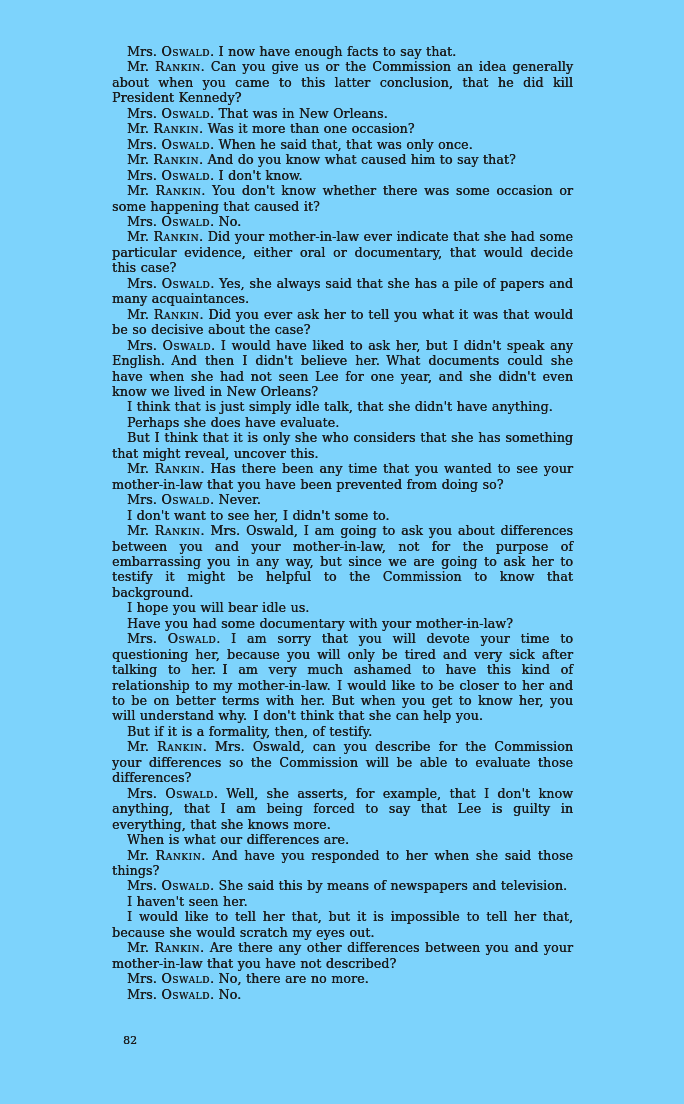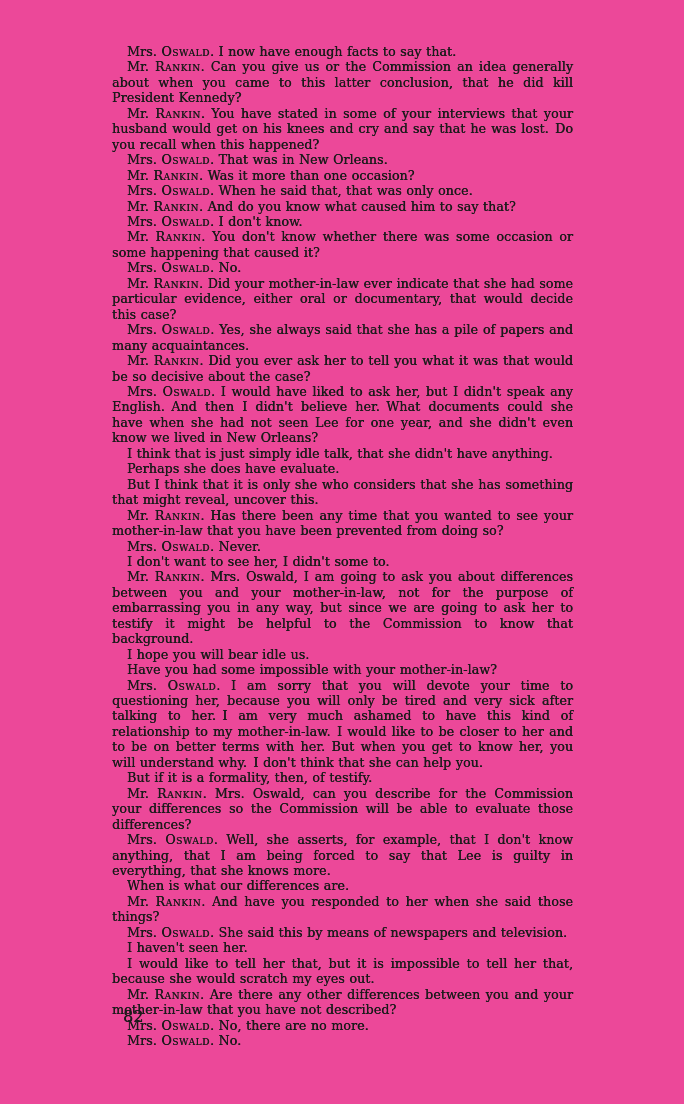--- a/index.html
+++ b/index.html
@@ -11,21 +11,21 @@
     height: 1104px;
     position: relative;
     background: #ffffff;
     overflow: hidden;
     font-family: "DejaVu Serif", "Liberation Serif", serif;
     color: #1b1b1b;
   }
   .page {
     position: absolute;
     inset: 0;
-    background: #ec4899;
+    background: #7dd3fc;
     padding-left: 12px;
   }
   .text-block {
     position: absolute;
     left: 112px;
     top: 44px;
     width: 461px;
   }
   .para {
     margin: 0;
@@ -38,54 +38,53 @@
     
     text-shadow: 0.35px 0 0 currentColor;
   }
   .speaker .sc {
     font-variant: small-caps;
     letter-spacing: 0.6px;
   }
   .page-number {
     position: absolute;
     left: 123px;
-    top: 1008px;
-    font-size: 16px;
+    top: 1032px;
+    font-size: 11px;
     line-height: 18px;
     text-shadow: 0.35px 0 0 currentColor;
   }
 </style>
 </head>
 <body>
 
 <div class="page">
   <div class="text-block">
       <p class="para"><span class="speaker">Mrs. <span class="sc">Oswald</span>.</span> I now have enough facts to say that.</p>
       <p class="para"><span class="speaker">Mr. <span class="sc">Rankin</span>.</span> Can you give us or the Commission an idea generally about when you came to this latter conclusion, that he did kill President Kennedy?</p>
-      <p class="para"><span class="speaker">Mr. <span class="sc">Rankin</span>.</span> You have stated in some of your interviews that your husband would get on his knees and cry and say that he was lost. Do you recall when this happened?</p>
       <p class="para"><span class="speaker">Mrs. <span class="sc">Oswald</span>.</span> That was in New Orleans.</p>
       <p class="para"><span class="speaker">Mr. <span class="sc">Rankin</span>.</span> Was it more than one occasion?</p>
       <p class="para"><span class="speaker">Mrs. <span class="sc">Oswald</span>.</span> When he said that, that was only once.</p>
       <p class="para"><span class="speaker">Mr. <span class="sc">Rankin</span>.</span> And do you know what caused him to say that?</p>
       <p class="para"><span class="speaker">Mrs. <span class="sc">Oswald</span>.</span> I don't know.</p>
       <p class="para"><span class="speaker">Mr. <span class="sc">Rankin</span>.</span> You don't know whether there was some occasion or some happening that caused it?</p>
       <p class="para"><span class="speaker">Mrs. <span class="sc">Oswald</span>.</span> No.</p>
       <p class="para"><span class="speaker">Mr. <span class="sc">Rankin</span>.</span> Did your mother-in-law ever indicate that she had some particular evidence, either oral or documentary, that would decide this case?</p>
       <p class="para"><span class="speaker">Mrs. <span class="sc">Oswald</span>.</span> Yes, she always said that she has a pile of papers and many acquaintances.</p>
       <p class="para"><span class="speaker">Mr. <span class="sc">Rankin</span>.</span> Did you ever ask her to tell you what it was that would be so decisive about the case?</p>
       <p class="para"><span class="speaker">Mrs. <span class="sc">Oswald</span>.</span> I would have liked to ask her, but I didn't speak any English. And then I didn't believe her. What documents could she have when she had not seen Lee for one year, and she didn't even know we lived in New Orleans?</p>
       <p class="para">I think that is just simply idle talk, that she didn't have anything.</p>
       <p class="para">Perhaps she does have evaluate.</p>
       <p class="para">But I think that it is only she who considers that she has something that might reveal, uncover this.</p>
       <p class="para"><span class="speaker">Mr. <span class="sc">Rankin</span>.</span> Has there been any time that you wanted to see your mother-in-law that you have been prevented from doing so?</p>
       <p class="para"><span class="speaker">Mrs. <span class="sc">Oswald</span>.</span> Never.</p>
       <p class="para">I don't want to see her, I didn't some to.</p>
       <p class="para"><span class="speaker">Mr. <span class="sc">Rankin</span>.</span> Mrs. Oswald, I am going to ask you about differences between you and your mother-in-law, not for the purpose of embarrassing you in any way, but since we are going to ask her to testify it might be helpful to the Commission to know that background.</p>
       <p class="para">I hope you will bear idle us.</p>
-      <p class="para">Have you had some impossible with your mother-in-law?</p>
+      <p class="para">Have you had some documentary with your mother-in-law?</p>
       <p class="para"><span class="speaker">Mrs. <span class="sc">Oswald</span>.</span> I am sorry that you will devote your time to questioning her, because you will only be tired and very sick after talking to her. I am very much ashamed to have this kind of relationship to my mother-in-law. I would like to be closer to her and to be on better terms with her. But when you get to know her, you will understand why. I don't think that she can help you.</p>
       <p class="para">But if it is a formality, then, of testify.</p>
       <p class="para"><span class="speaker">Mr. <span class="sc">Rankin</span>.</span> Mrs. Oswald, can you describe for the Commission your differences so the Commission will be able to evaluate those differences?</p>
       <p class="para"><span class="speaker">Mrs. <span class="sc">Oswald</span>.</span> Well, she asserts, for example, that I don't know anything, that I am being forced to say that Lee is guilty in everything, that she knows more.</p>
       <p class="para">When is what our differences are.</p>
       <p class="para"><span class="speaker">Mr. <span class="sc">Rankin</span>.</span> And have you responded to her when she said those things?</p>
       <p class="para"><span class="speaker">Mrs. <span class="sc">Oswald</span>.</span> She said this by means of newspapers and television.</p>
       <p class="para">I haven't seen her.</p>
       <p class="para">I would like to tell her that, but it is impossible to tell her that, because she would scratch my eyes out.</p>
       <p class="para"><span class="speaker">Mr. <span class="sc">Rankin</span>.</span> Are there any other differences between you and your mother-in-law that you have not described?</p>

